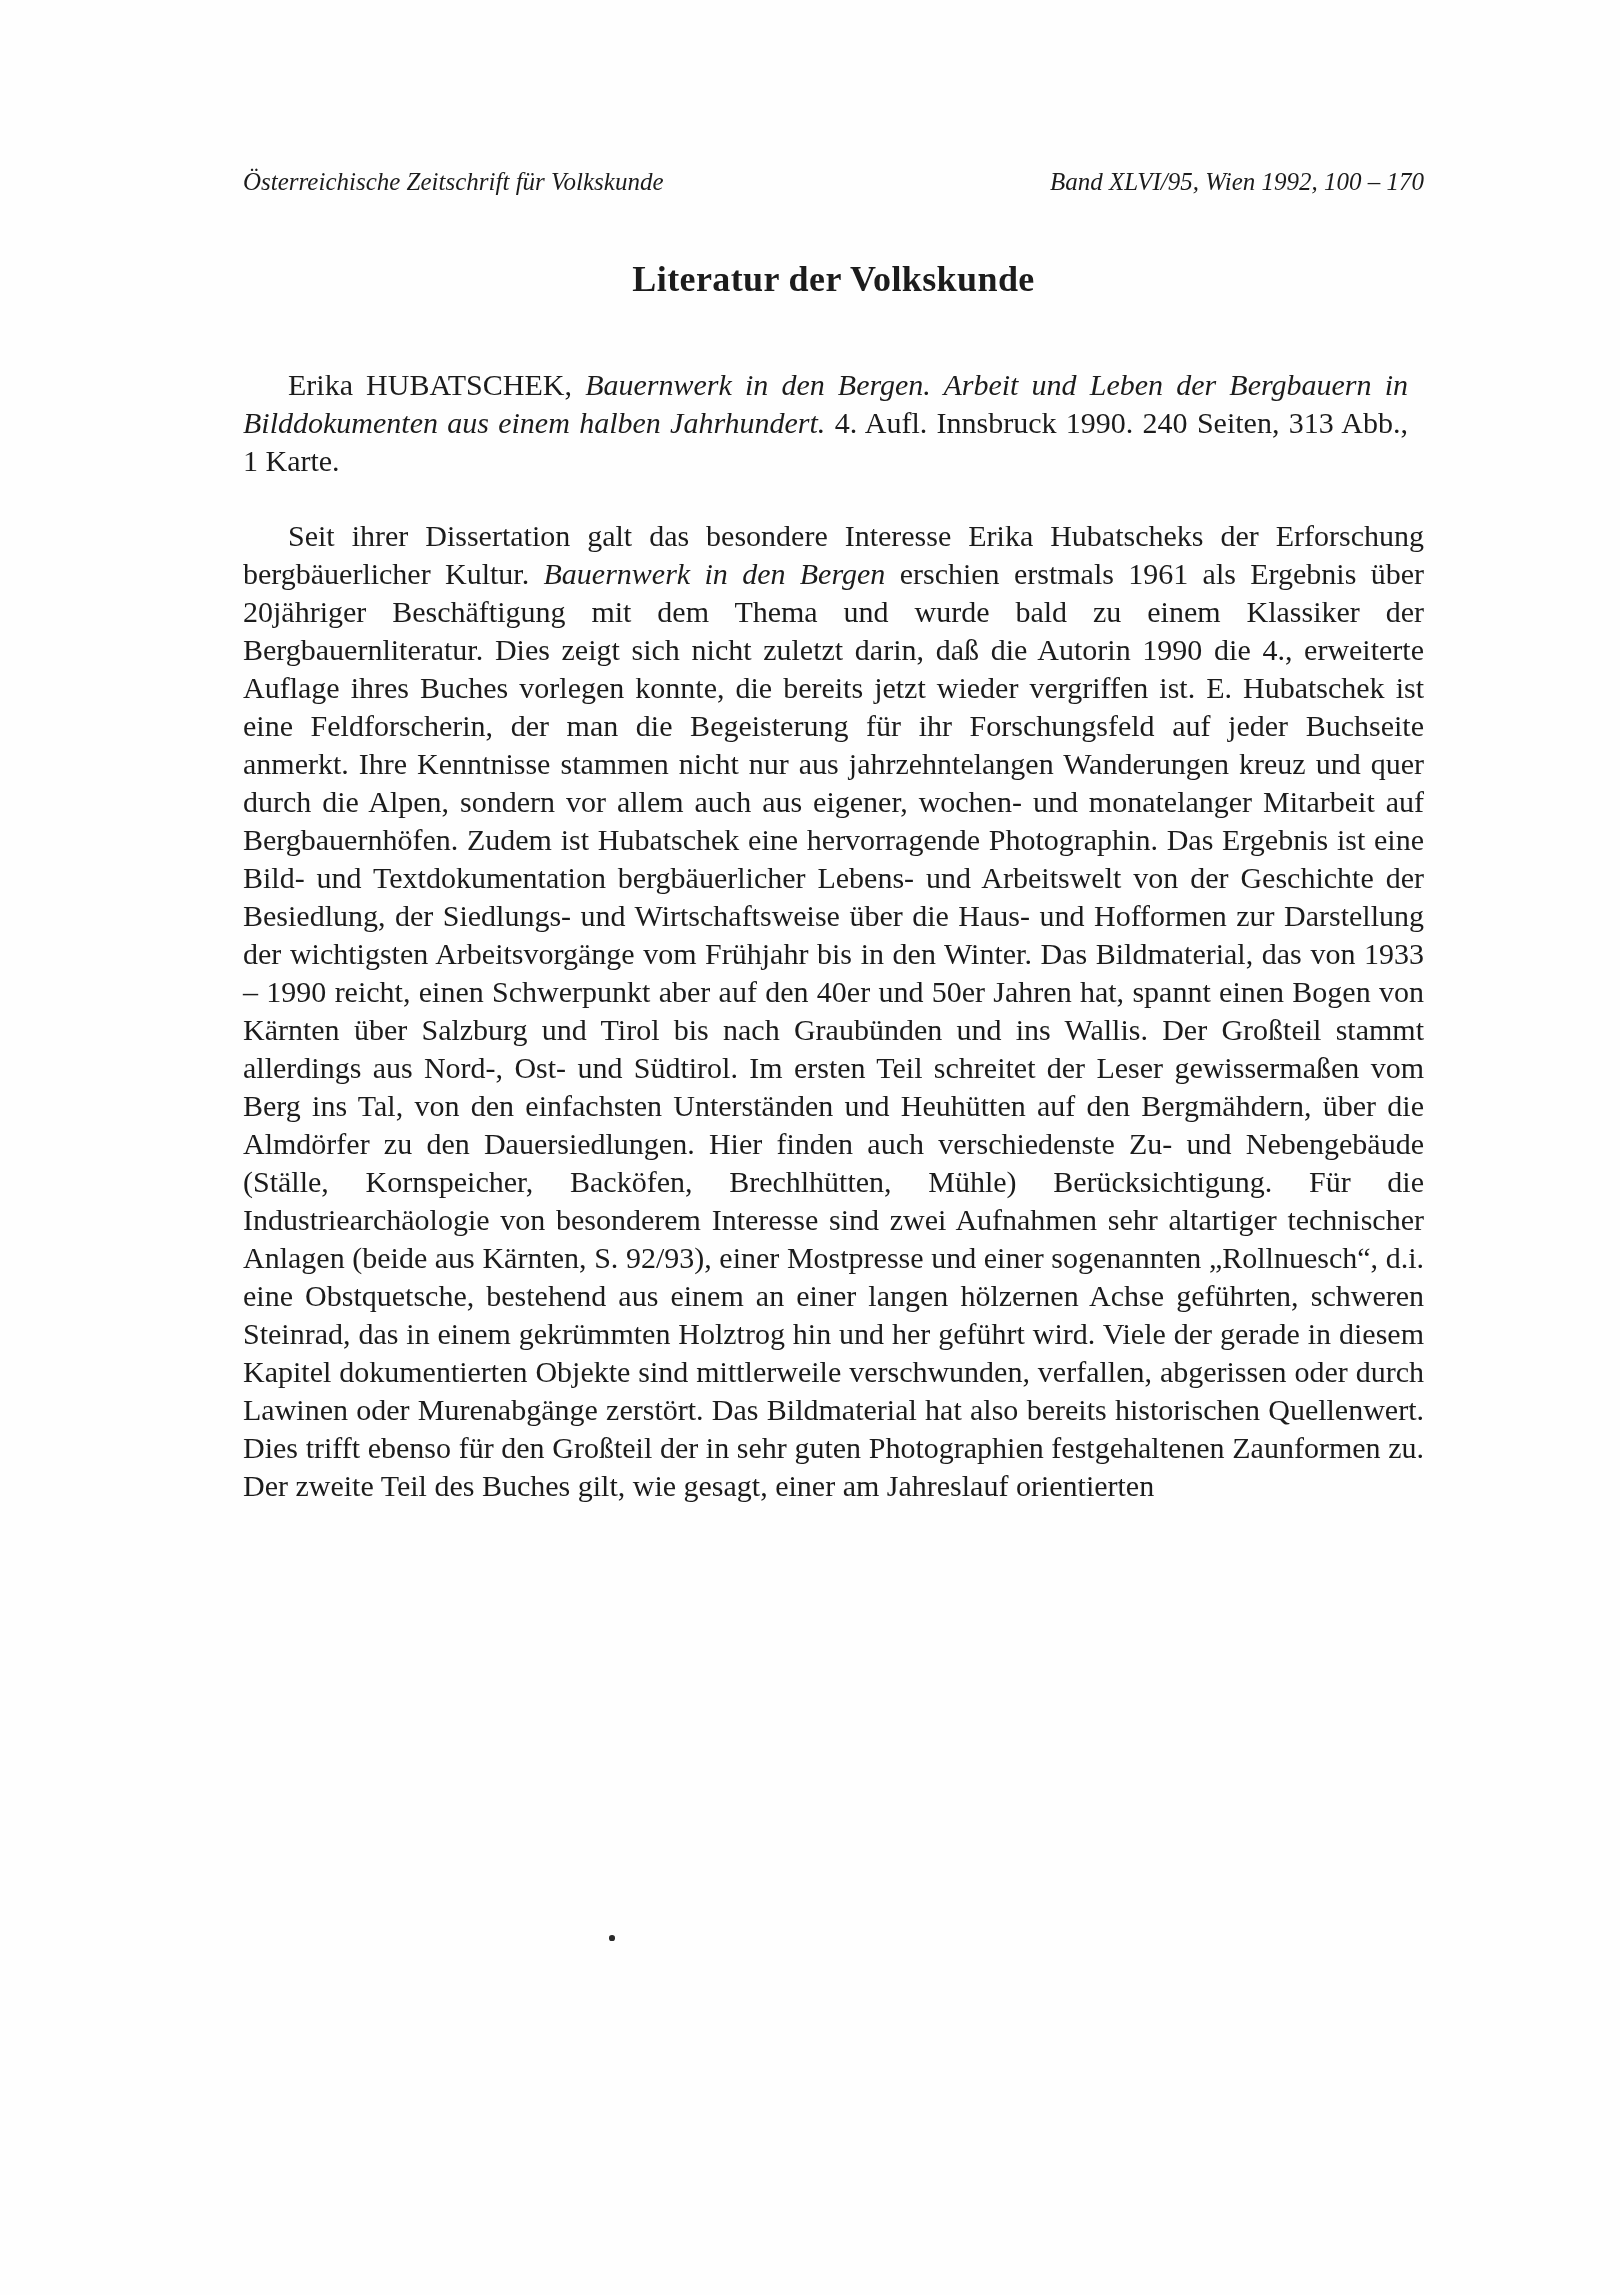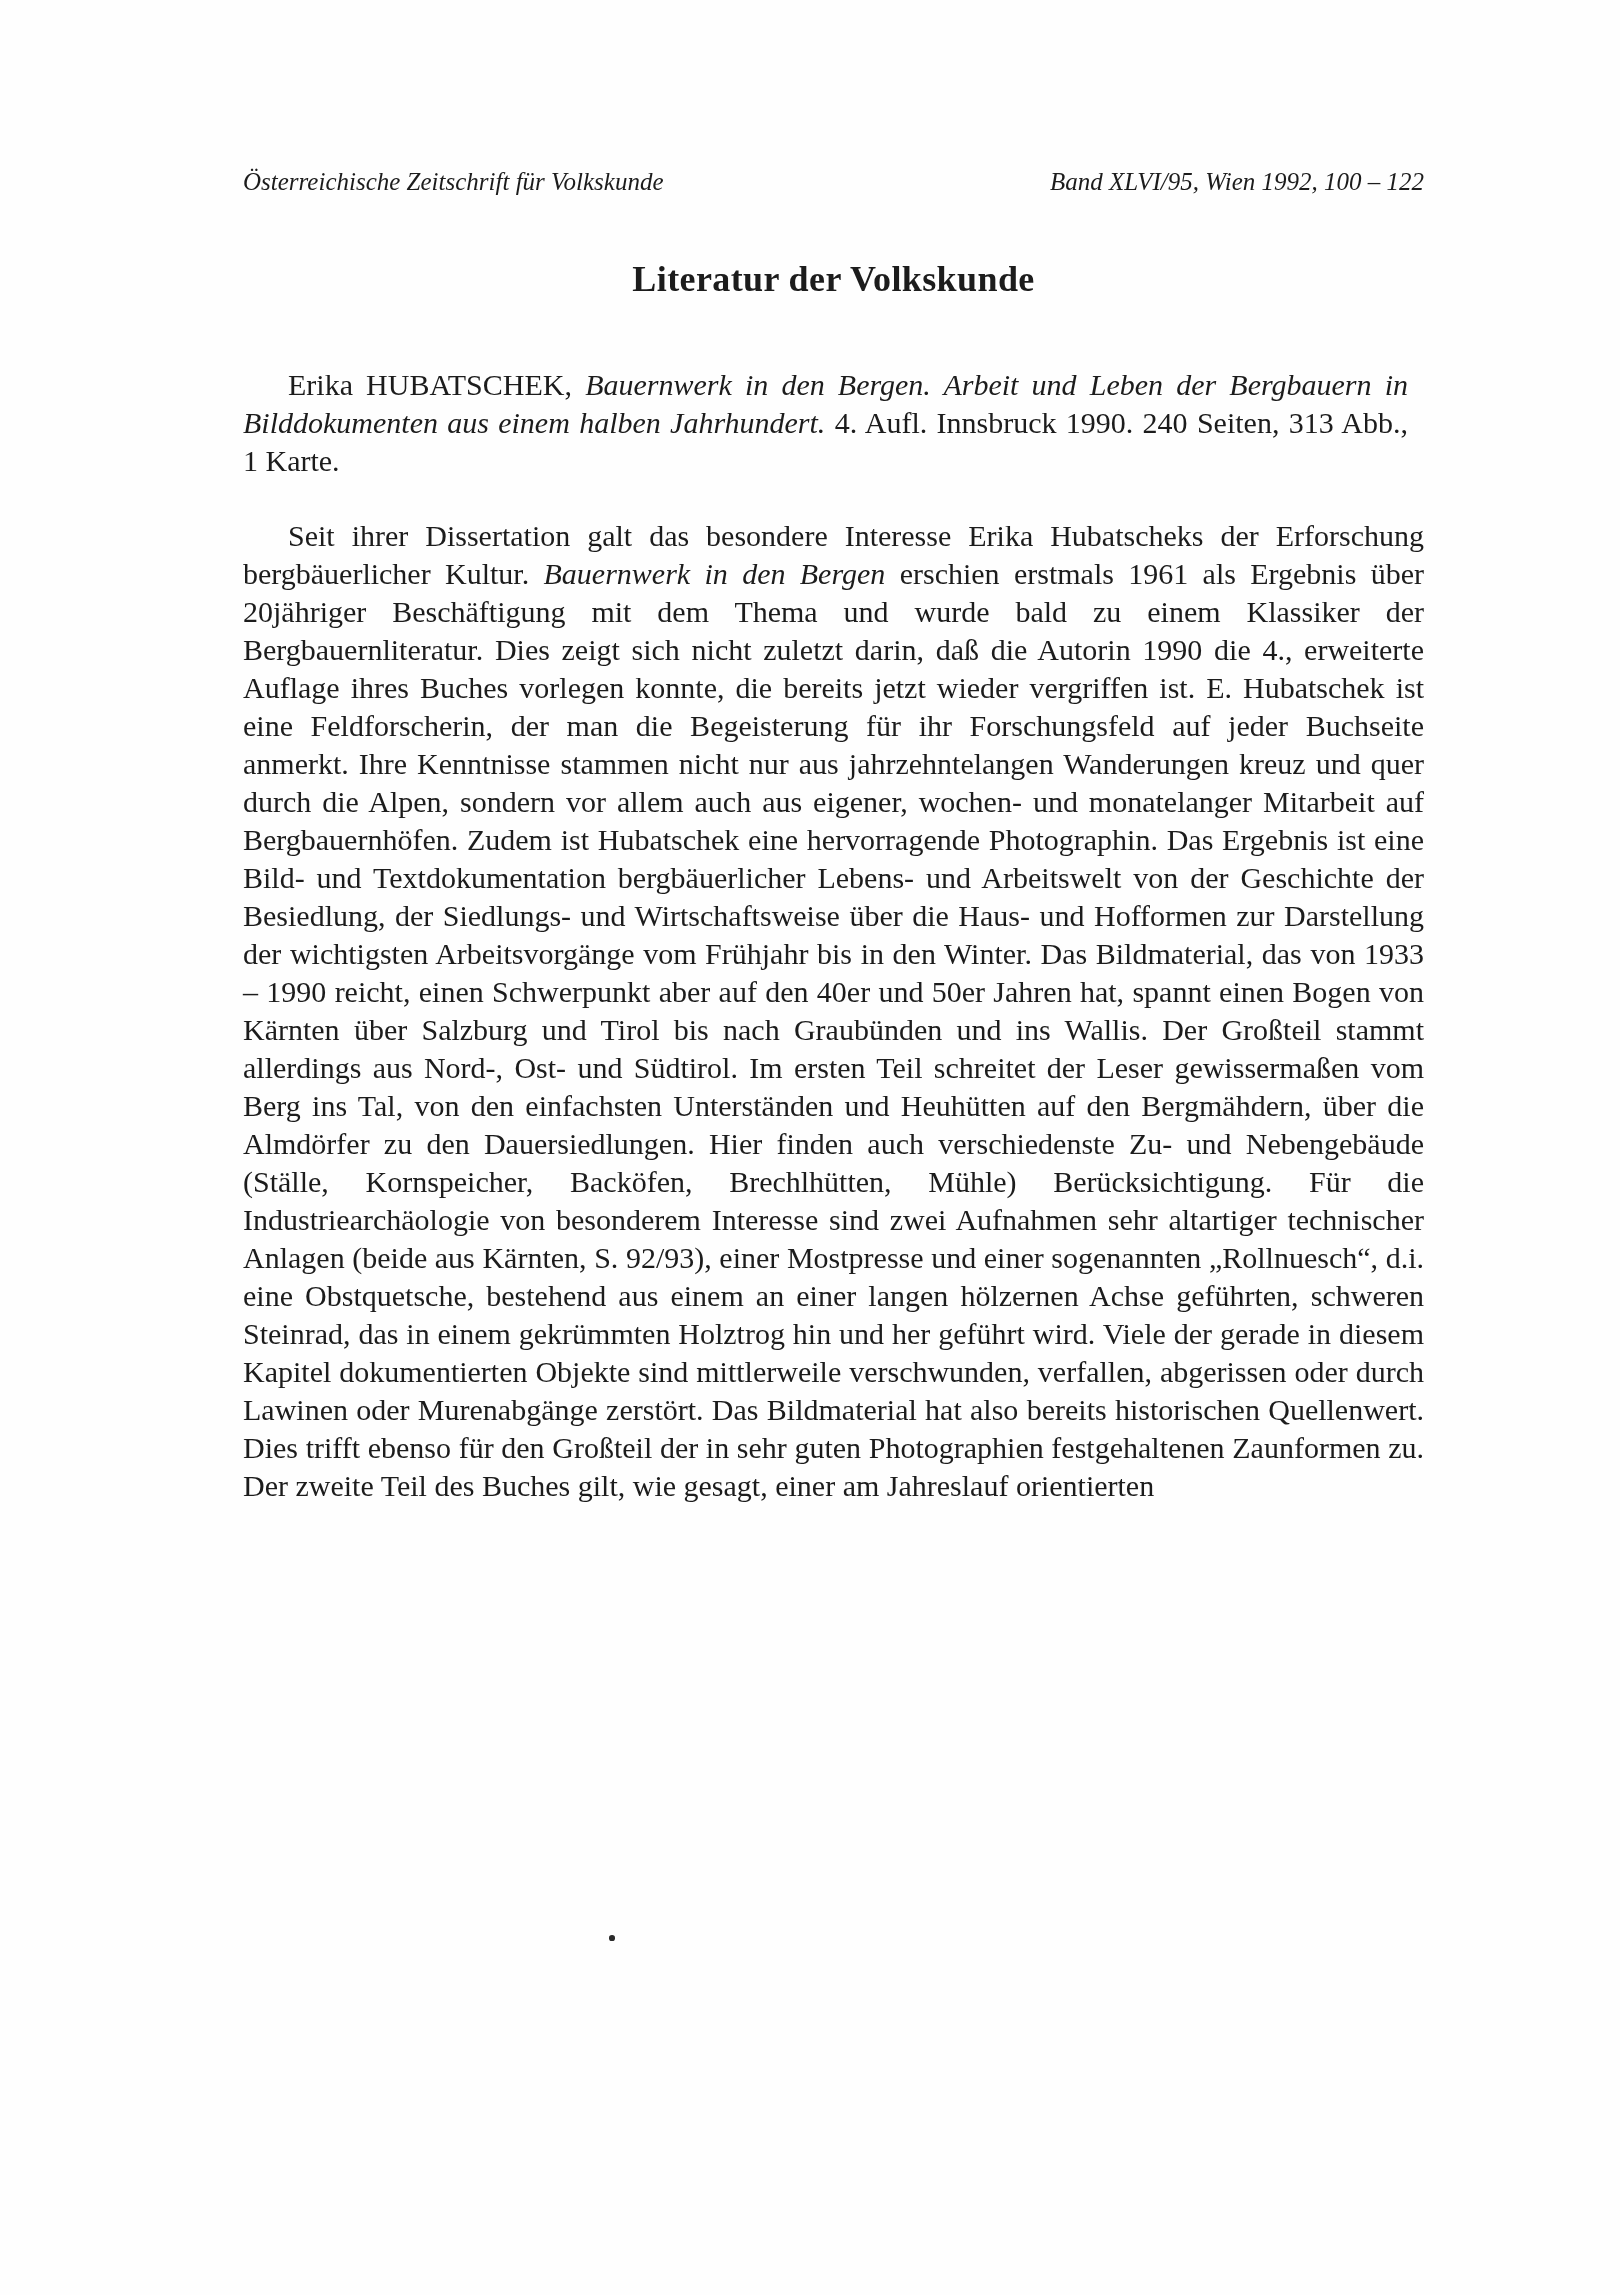--- a/index.html
+++ b/index.html
@@ -59,21 +59,21 @@
     background: #2a2a2a;
   }
 </style>
 </head>
 <body>
 
 <div class="page">
 
   <header class="journal-header">
     <span class="jh-left">Österreichische Zeitschrift für Volkskunde</span>
-    <span class="jh-right">Band XLVI/95, Wien 1992, 100 – 122</span>
+    <span class="jh-right">Band XLVI/95, Wien 1992, 100 – 170</span>
   </header>
 
   <h1 class="article-title">Literatur der Volkskunde</h1>
 
   <p class="citation"><span>Erika HUBATSCHEK, </span><span class="italic">Bauernwerk in den Bergen. Arbeit und Leben der Bergbauern in Bilddokumenten aus einem halben Jahrhundert.</span><span> 4. Aufl. Innsbruck 1990. 240 Seiten, 313 Abb., 1 Karte.</span></p>
 
   <p class="review"><span>Seit ihrer Dissertation galt das besondere Interesse Erika Hubatscheks der Erforschung bergbäuerlicher Kultur. </span><span class="italic">Bauernwerk in den Bergen</span><span> erschien erstmals 1961 als Ergebnis über 20jähriger Beschäftigung mit dem Thema und wurde bald zu einem Klassiker der Bergbauernliteratur. Dies zeigt sich nicht zuletzt darin, daß die Autorin 1990 die 4., erweiterte Auflage ihres Buches vorlegen konnte, die bereits jetzt wieder vergriffen ist. E. Hubatschek ist eine Feldforscherin, der man die Begeisterung für ihr Forschungsfeld auf jeder Buchseite anmerkt. Ihre Kenntnisse stammen nicht nur aus jahrzehntelangen Wanderungen kreuz und quer durch die Alpen, sondern vor allem auch aus eigener, wochen- und monatelanger Mitarbeit auf Bergbauernhöfen. Zudem ist Hubatschek eine hervorragende Photographin. Das Ergebnis ist eine Bild- und Textdokumentation bergbäuerlicher Lebens- und Arbeitswelt von der Geschichte der Besiedlung, der Siedlungs- und Wirtschaftsweise über die Haus- und Hofformen zur Darstellung der wichtigsten Arbeitsvorgänge vom Frühjahr bis in den Winter. Das Bildmaterial, das von 1933 – 1990 reicht, einen Schwerpunkt aber auf den 40er und 50er Jahren hat, spannt einen Bogen von Kärnten über Salzburg und Tirol bis nach Graubünden und ins Wallis. Der Großteil stammt allerdings aus Nord-, Ost- und Südtirol. Im ersten Teil schreitet der Leser gewissermaßen vom Berg ins Tal, von den einfachsten Unterständen und Heuhütten auf den Bergmähdern, über die Almdörfer zu den Dauersiedlungen. Hier finden auch verschiedenste Zu- und Nebengebäude (Ställe, Kornspeicher, Backöfen, Brechlhütten, Mühle) Berücksichtigung. Für die Industriearchäologie von besonderem Interesse sind zwei Aufnahmen sehr altartiger technischer Anlagen (beide aus Kärnten, S. 92/93), einer Mostpresse und einer sogenannten „Rollnuesch“, d.i. eine Obstquetsche, bestehend aus einem an einer langen hölzernen Achse geführten, schweren Steinrad, das in einem gekrümmten Holztrog hin und her geführt wird. Viele der gerade in diesem Kapitel dokumentierten Objekte sind mittlerweile verschwunden, verfallen, abgerissen oder durch Lawinen oder Murenabgänge zerstört. Das Bildmaterial hat also bereits historischen Quellenwert. Dies trifft ebenso für den Großteil der in sehr guten Photographien festgehaltenen Zaunformen zu. Der zweite Teil des Buches gilt, wie gesagt, einer am Jahreslauf orientierten</span></p>
 
   <div class="stray-dot"></div>
 

